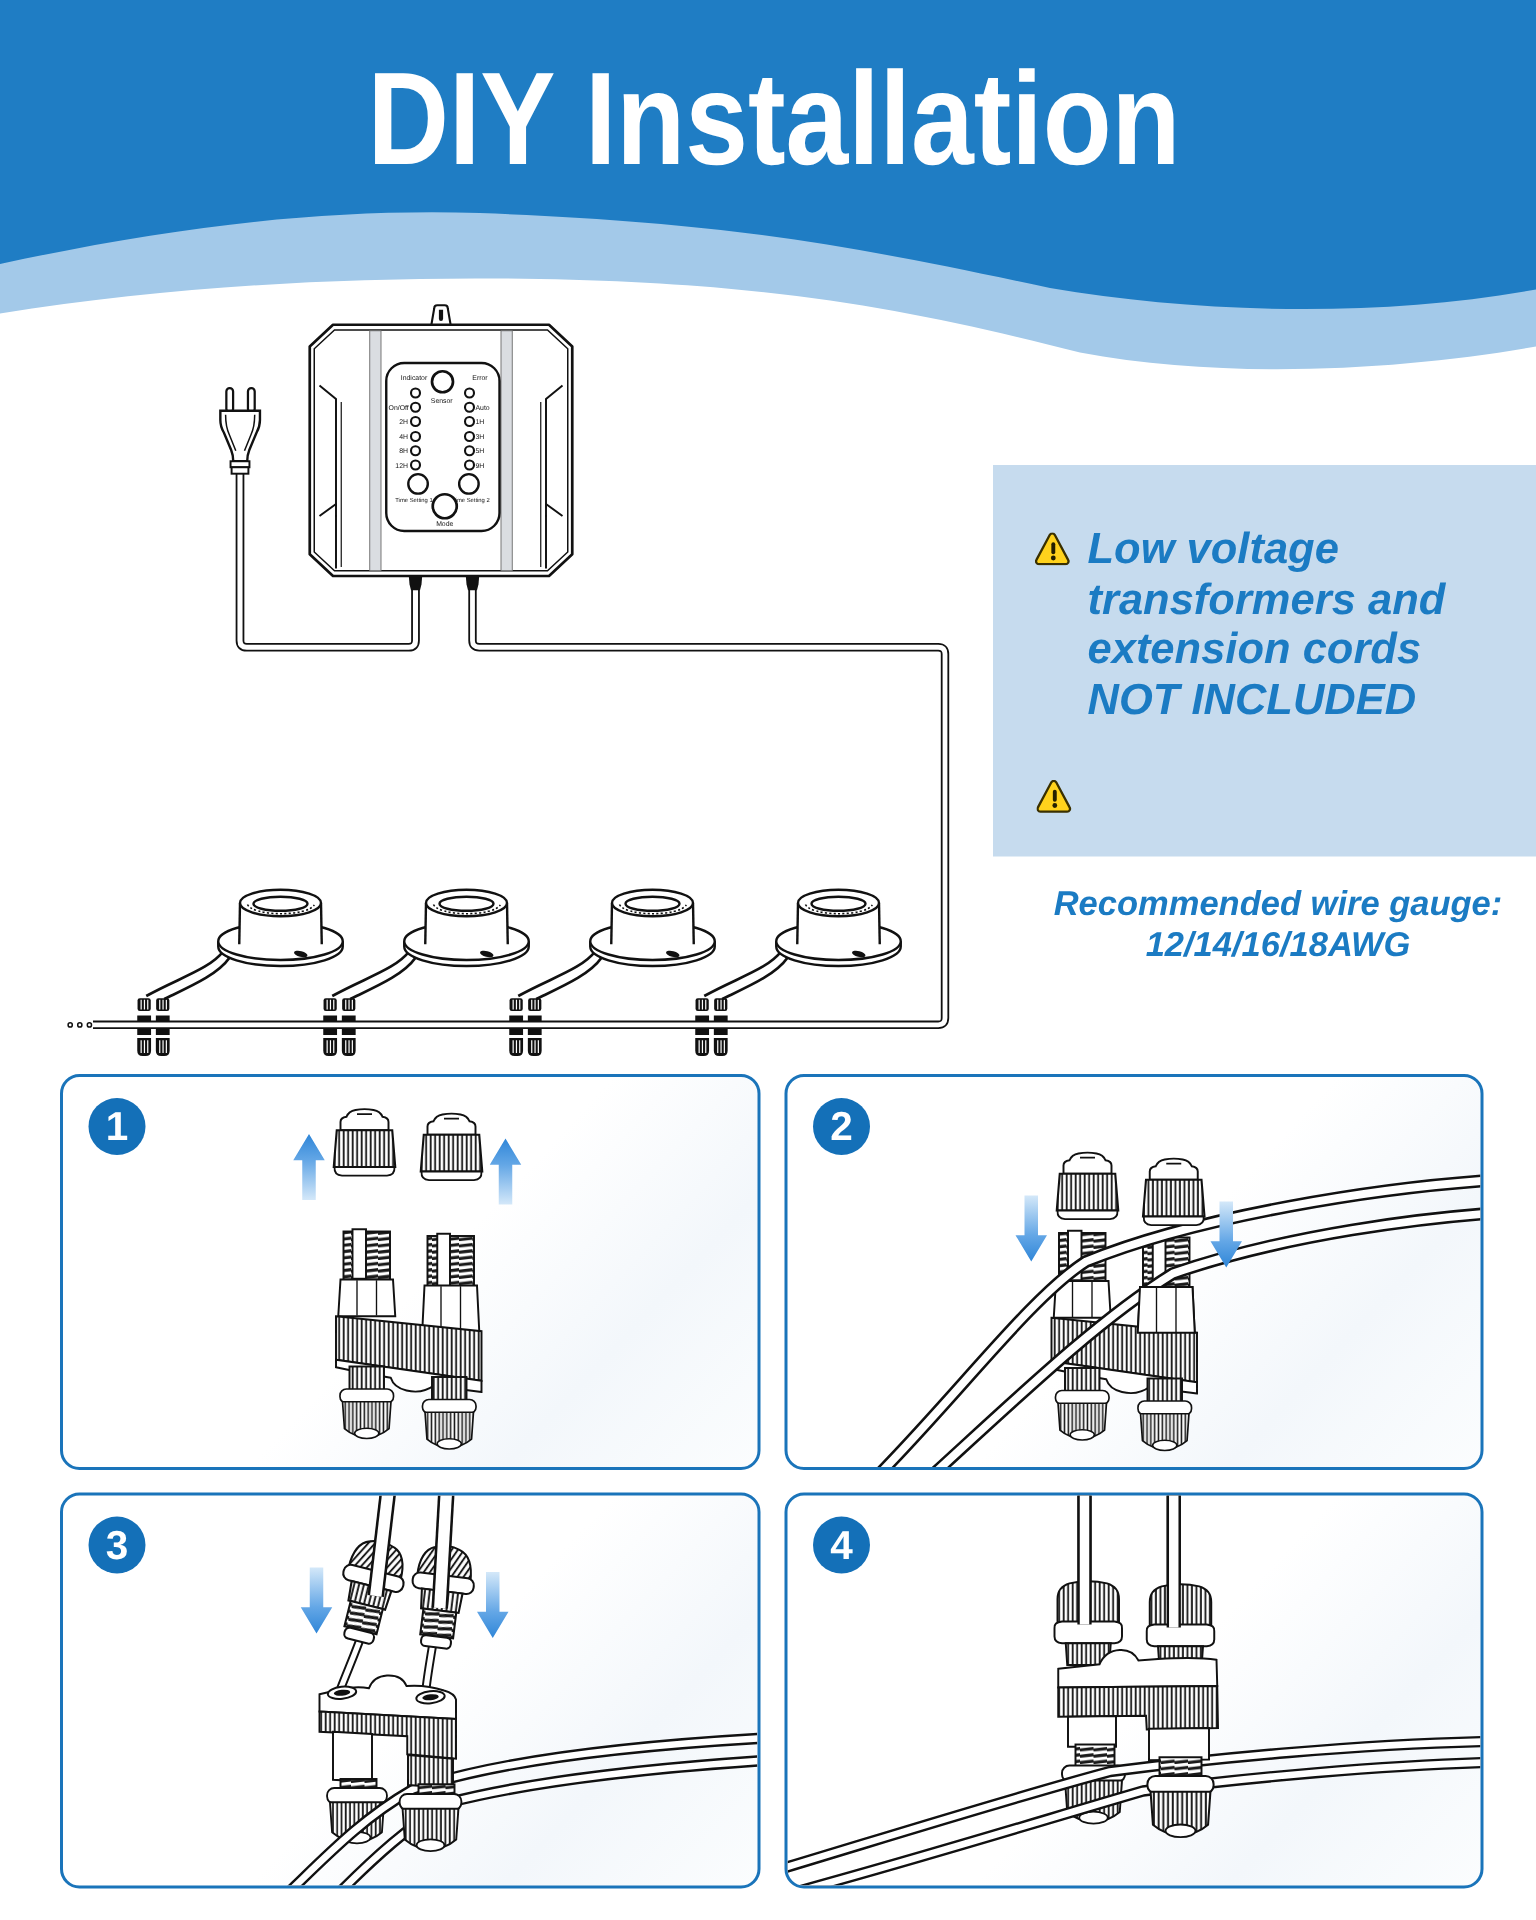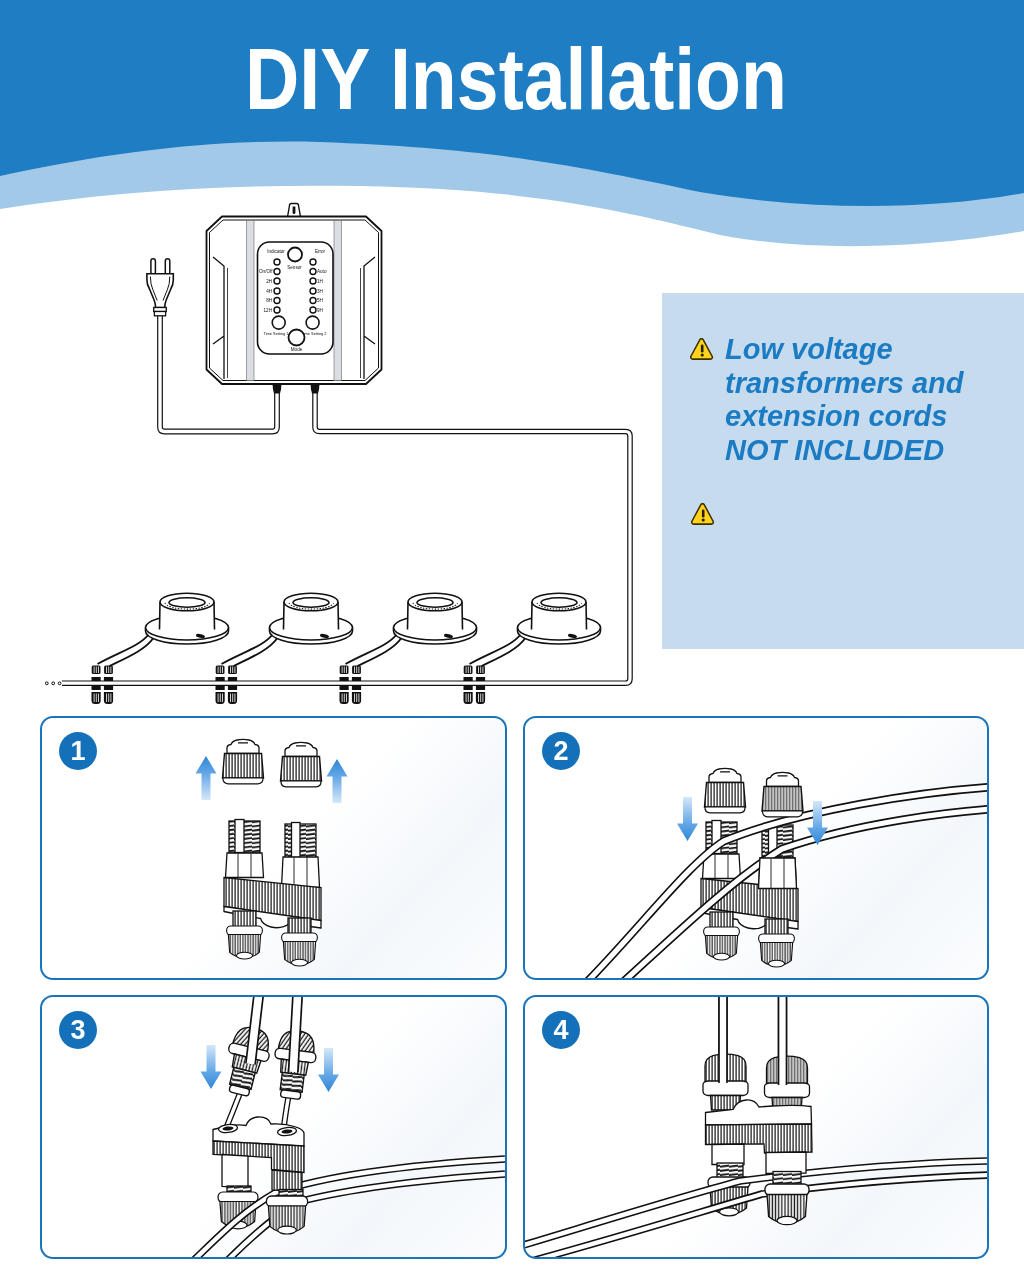--- a/index.html
+++ b/index.html
@@ -206,32 +206,33 @@
     <path d="M224,877.5 L321,887.5 L321,920.5 L224,906.5 Z" fill="url(#ribs)"></path>
     <path d="M224,906.5 L321,920.5 L321,928 Q302,925.5 289.5,923.5 Q281.5,929.5 271,927 Q262.5,925 260.5,918.5 Q240,915 224,911.5 Z" fill="#fff"></path>
     <rect x="233" y="911" width="23" height="16" fill="url(#ribs)"></rect>
     <rect x="288" y="918" width="23" height="16" fill="url(#ribs)"></rect>
     <use href="#bcap" transform="translate(244.5,926) scale(0.85)"></use>
     <use href="#bcap" transform="translate(299.5,933) scale(0.85)"></use>
   </g>
 </defs>
 </svg>
 
-<div class="abs" style="left:662px;top:293px;width:362px;height:356px;background:#c6dbee;">
+<div class="abs" style="left:662px;top:310px;width:362px;height:261px;background:#c6dbee;">
   <svg class="abs" style="left:28px;top:45px" width="24" height="22" viewBox="0 0 24 22">
     <path d="M10.3,1.6 a2,2 0 0 1 3.4,0 L23,19 a2,2 0 0 1 -1.7,3 H2.7 A2,2 0 0 1 1,19 Z" fill="#ffd21c" stroke="#3a3000" stroke-width="1.6" transform="scale(0.96)"></path>
     <rect x="10.9" y="6.5" width="2.6" height="8" rx="1.3" fill="#231f00"></rect>
     <circle cx="12.2" cy="17" r="1.6" fill="#231f00"></circle>
   </svg>
   <div class="abs" style="left:63px;top:40px;font-size:29px;font-style:italic;font-weight:bold;color:#1b7bc3;line-height:33.7px;white-space:nowrap">Low voltage<br>transformers and<br>extension cords<br>NOT INCLUDED</div>
   <svg class="abs" style="left:29px;top:210px" width="24" height="22" viewBox="0 0 24 22">
     <path d="M10.3,1.6 a2,2 0 0 1 3.4,0 L23,19 a2,2 0 0 1 -1.7,3 H2.7 A2,2 0 0 1 1,19 Z" fill="#ffd21c" stroke="#3a3000" stroke-width="1.6" transform="scale(0.96)"></path>
     <rect x="10.9" y="6.5" width="2.6" height="8" rx="1.3" fill="#231f00"></rect>
     <circle cx="12.2" cy="17" r="1.6" fill="#231f00"></circle>
   </svg>
+  <div class="abs" style="left:25px;top:279px;width:330px;text-align:center;font-size:23px;font-style:italic;font-weight:bold;color:#1b7bc3;line-height:26.5px">Recommended wire gauge:<br>12/14/16/18AWG</div>
 </div>
 
 <div class="panel" style="left:40px;top:716px;width:467px;height:264px">
   <div class="badge">1</div>
   <svg class="abs" style="left:0;top:0" width="463" height="260" viewBox="42 718 463 260">
   <g id="p1">
     <use href="#capnut" transform="translate(222,738)"></use>
     <use href="#capnut" transform="translate(280,741)"></use>
     <use href="#arrU" transform="translate(195.5,756)"></use>
     <use href="#arrU" transform="translate(326.5,759)"></use>

